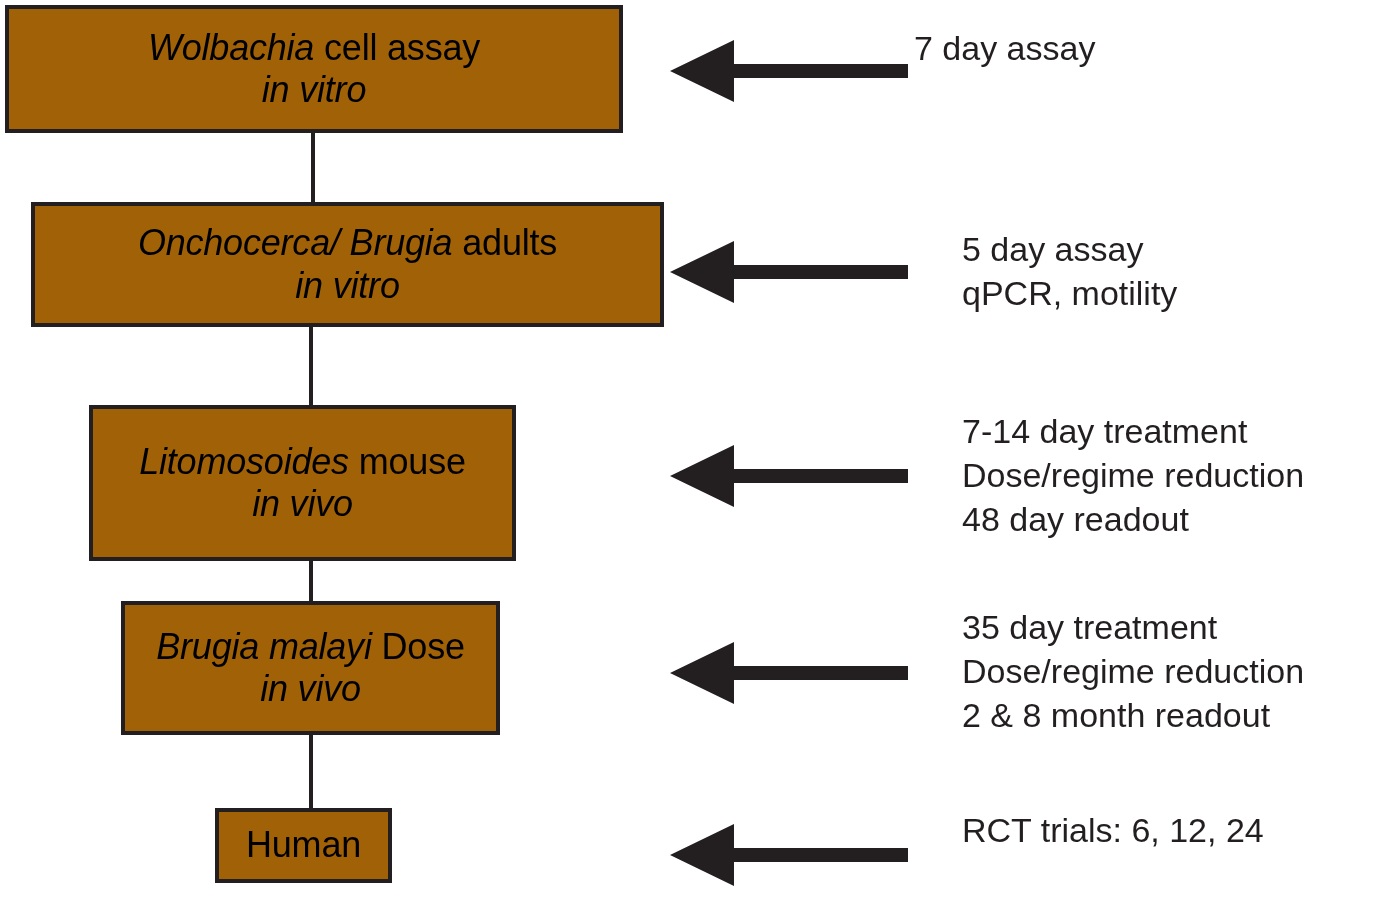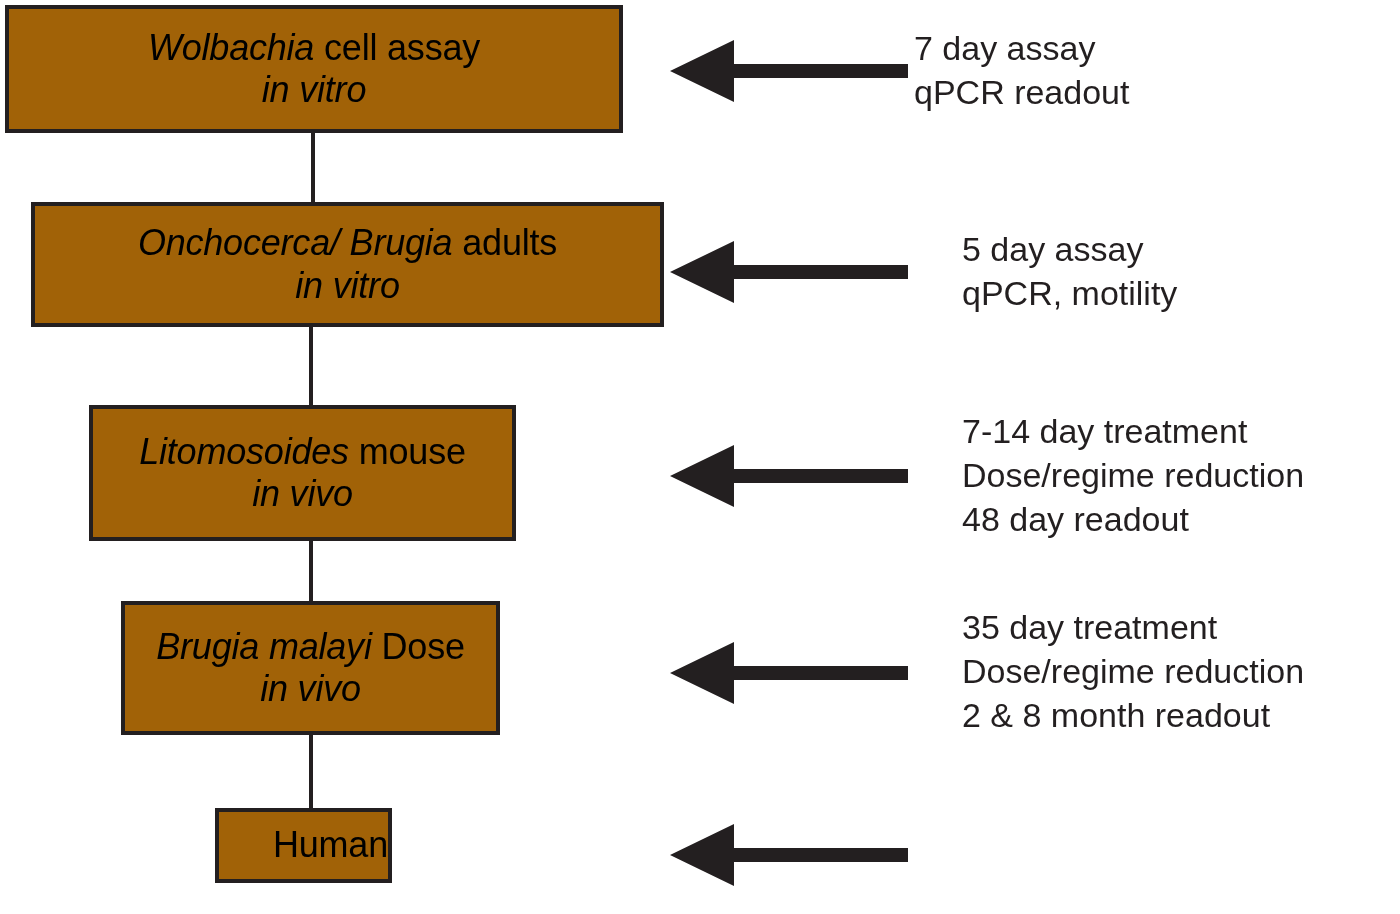--- a/index.html
+++ b/index.html
@@ -85,35 +85,35 @@
     <span class="line sp-italic">in vitro</span>
   </div>
 
   <div class="flow-box" style="left:31px; top:202px; width:633px; height:125px;">
     <span class="line">
       <span class="sp-italic">Onchocerca/ Brugia</span><span class="roman"> adults</span>
     </span>
     <span class="line sp-italic">in vitro</span>
   </div>
 
-  <div class="flow-box" style="left:89px; top:405px; width:427px; height:136px;">
+  <div class="flow-box" style="left:89px; top:405px; width:427px; height:156px;">
     <span class="line">
       <span class="sp-italic">Litomosoides</span><span class="roman"> mouse</span>
     </span>
     <span class="line sp-italic">in vivo</span>
   </div>
 
   <div class="flow-box" style="left:121px; top:601px; width:379px; height:134px;">
     <span class="line">
       <span class="sp-italic">Brugia malayi</span><span class="roman"> Dose</span>
     </span>
     <span class="line sp-italic">in vivo</span>
   </div>
 
-  <div class="flow-box" style="left:215px; top:808px; width:177px; height:75px;align-items:flex-end;">
+  <div class="flow-box" style="left:215px; top:808px; width:177px; height:75px;">
     <span class="line roman">Human</span>
   </div>
 
   <div class="arrow" style="left:670px; top:40px;">
     <svg width="238" height="62" viewBox="0 0 238 62" xmlns="http://www.w3.org/2000/svg">
       <path d="M0,31 L64,0 L64,24 L238,24 L238,38 L64,38 L64,62 Z" fill="#231f20"></path>
     </svg>
   </div>
 
   <div class="arrow" style="left:670px; top:241px;">
@@ -135,36 +135,36 @@
   </div>
 
   <div class="arrow" style="left:670px; top:824px;">
     <svg width="238" height="62" viewBox="0 0 238 62" xmlns="http://www.w3.org/2000/svg">
       <path d="M0,31 L64,0 L64,24 L238,24 L238,38 L64,38 L64,62 Z" fill="#231f20"></path>
     </svg>
   </div>
 
   <div class="annotation" style="left:914px; top:26px;">
     <span class="line">7 day assay</span>
-    <span class="line">qPCR readout</span>
   </div>
 
   <div class="annotation" style="left:962px; top:227px;">
     <span class="line">5 day assay</span>
     <span class="line">qPCR, motility</span>
   </div>
 
   <div class="annotation" style="left:962px; top:409px;">
     <span class="line">7-14 day treatment</span>
     <span class="line">Dose/regime reduction</span>
     <span class="line">48 day readout</span>
   </div>
 
   <div class="annotation" style="left:962px; top:605px;">
     <span class="line">35 day treatment</span>
     <span class="line">Dose/regime reduction</span>
     <span class="line">2 &amp; 8 month readout</span>
   </div>
 
   <div class="annotation" style="left:962px; top:808px;">
+    <span class="line">RCT trials: 6, 12, 24</span>
   </div>
 
 </div>
 
 </body></html>

